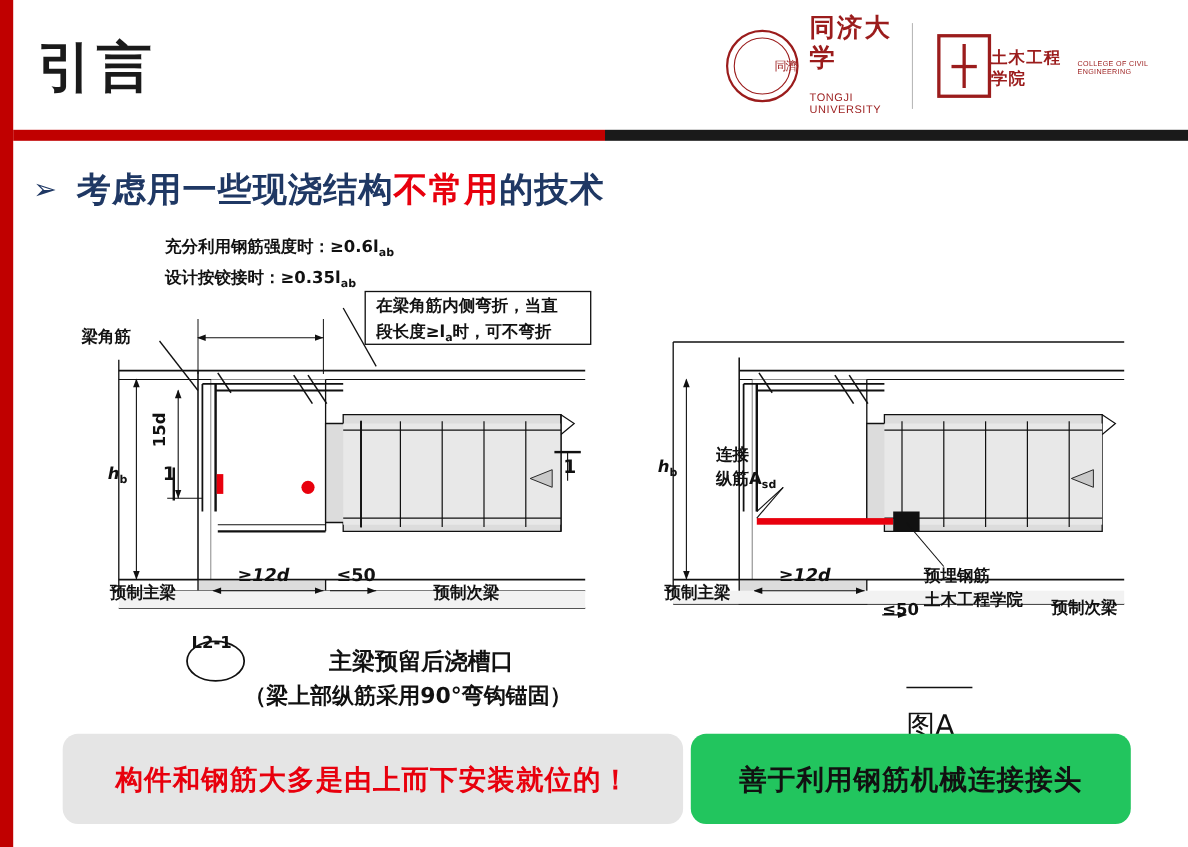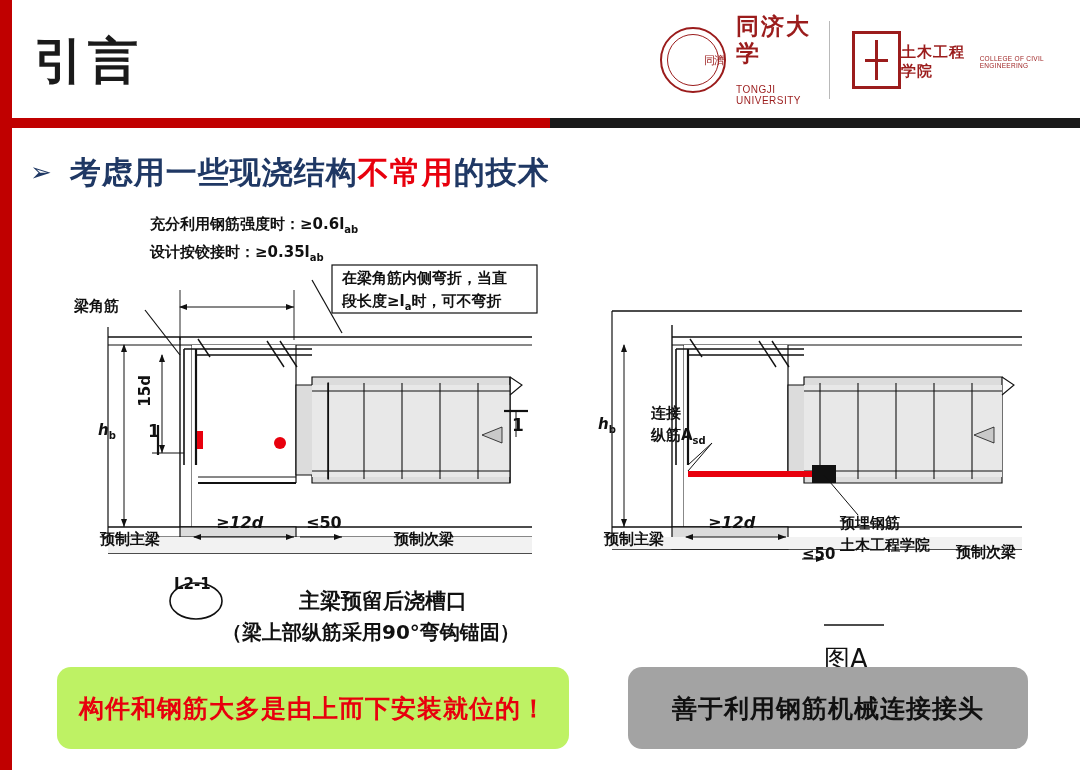--- a/index.html
+++ b/index.html
@@ -219,31 +219,31 @@
     justify-content: center;
     text-align: center;
     font-family: "DejaVu Sans", sans-serif;
     font-size: 25px;
     font-weight: bold;
     letter-spacing: 1px;
   }
   .callout-left {
     left: 57px;
     top: 667px;
-    width: 512px;
+    width: 564px;
     height: 82px;
-    background: #bef264;
+    background: #e5e5e5;
     color: #e8000d;
   }
   .callout-right {
     left: 628px;
     top: 667px;
     width: 400px;
     height: 82px;
-    background: #a3a3a3;
+    background: #22c55e;
     color: #111111;
   }
 </style>
 </head>
 <body>
 
 <div class="slide">
 
   <div class="left-rail"></div>
 

